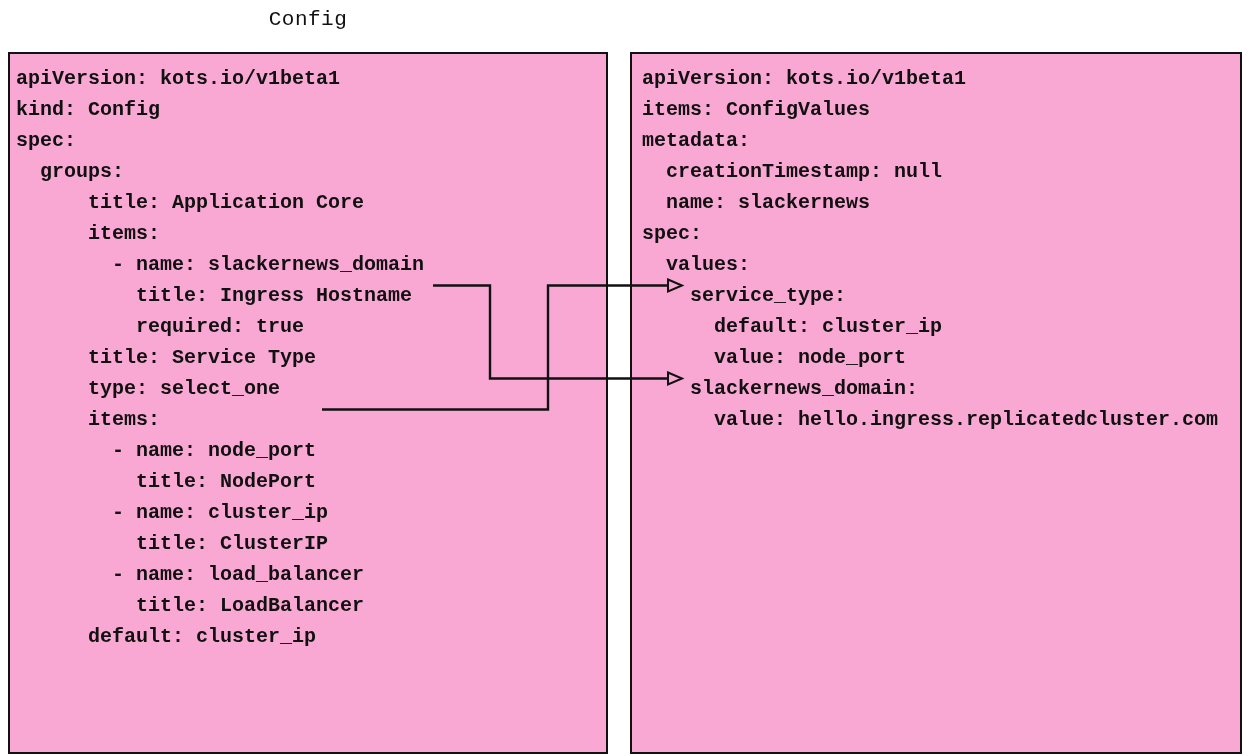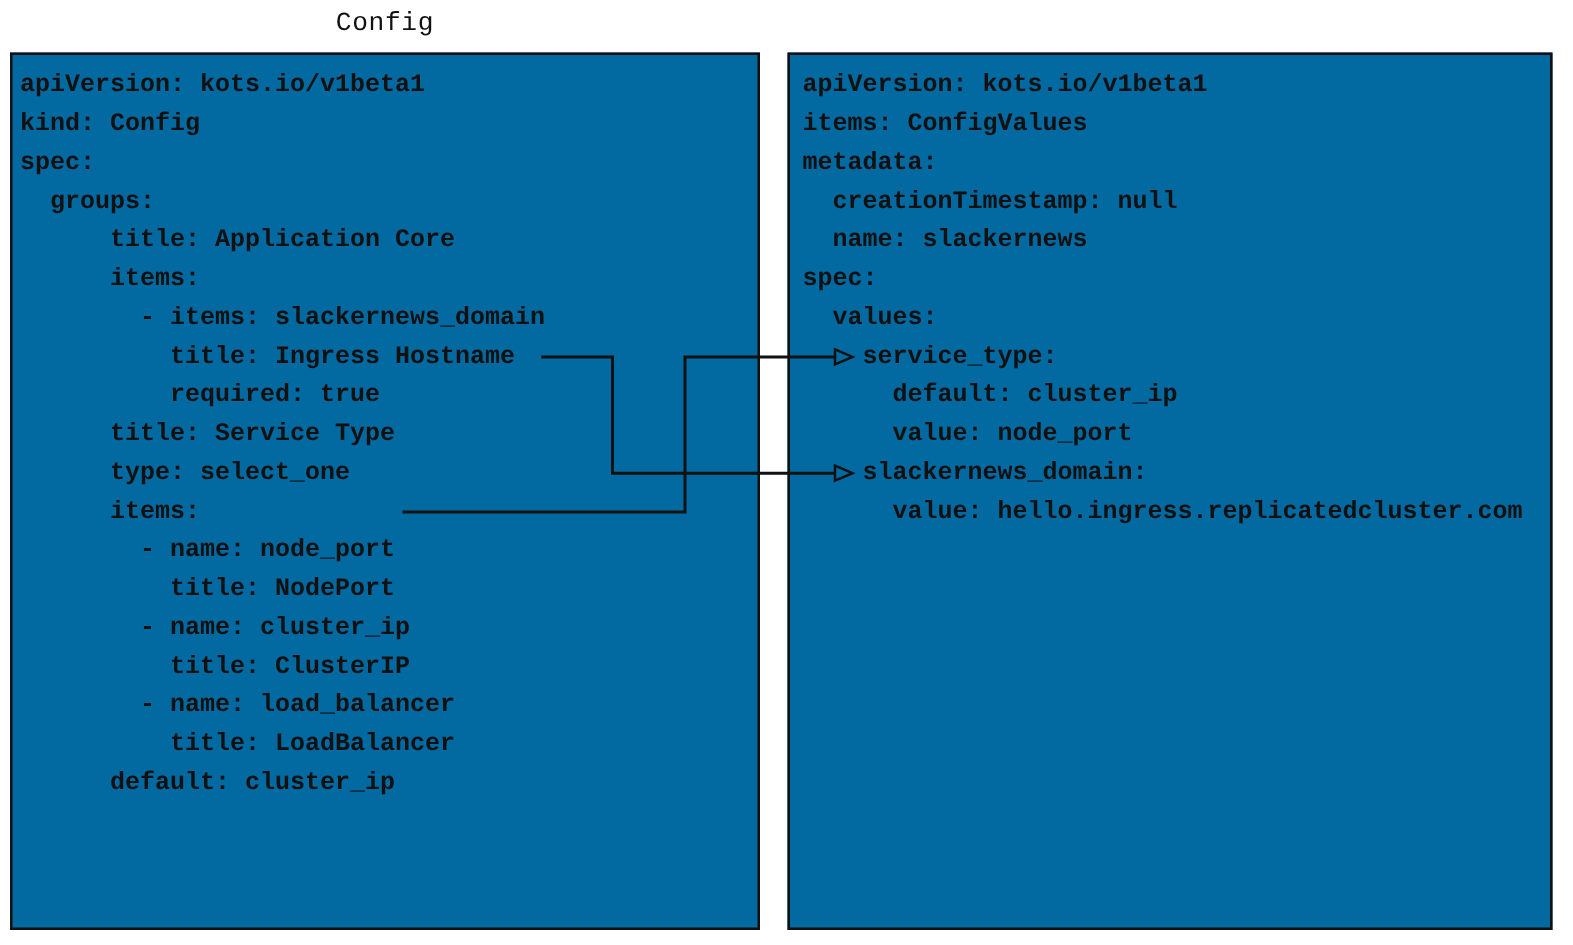--- a/index.html
+++ b/index.html
@@ -24,23 +24,23 @@
     text-align: center;
     font-size: 21px;
     font-weight: normal;
     letter-spacing: 0.5px;
     color: #111111;
   }
   #title-config  { left: 8px;   width: 600px; }
   #title-values  { left: 630px; width: 612px; margin-top: 44px; }
   .code-panel {
     position: absolute;
-    top: 42px;
+    top: 52px;
     height: 702px;
-    background: #0369a1;
+    background: #f9a8d4;
     border: 2px solid #111111;
     box-sizing: border-box;
   }
   #panel-config { left: 8px;   width: 600px; padding: 9px 0 0 6px; }
   #panel-values { left: 630px; width: 612px; padding: 9px 0 0 10px; }
   .code-line {
     white-space: pre;
     font-size: 20px;
     font-weight: bold;
     line-height: 31px;
@@ -63,21 +63,21 @@
 
   <div class="panel-title" id="title-values">ConfigValues</div>
 
   <div class="code-panel" id="panel-config">
       <div class="code-line">apiVersion: kots.io/v1beta1</div>
       <div class="code-line">kind: Config</div>
       <div class="code-line">spec:</div>
       <div class="code-line">  groups:</div>
       <div class="code-line">      title: Application Core</div>
       <div class="code-line">      items:</div>
-      <div class="code-line">        - items: slackernews_domain</div>
+      <div class="code-line">        - name: slackernews_domain</div>
       <div class="code-line">          title: Ingress Hostname</div>
       <div class="code-line">          required: true</div>
       <div class="code-line">      title: Service Type</div>
       <div class="code-line">      type: select_one</div>
       <div class="code-line">      items:</div>
       <div class="code-line">        - name: node_port</div>
       <div class="code-line">          title: NodePort</div>
       <div class="code-line">        - name: cluster_ip</div>
       <div class="code-line">          title: ClusterIP</div>
       <div class="code-line">        - name: load_balancer</div>

